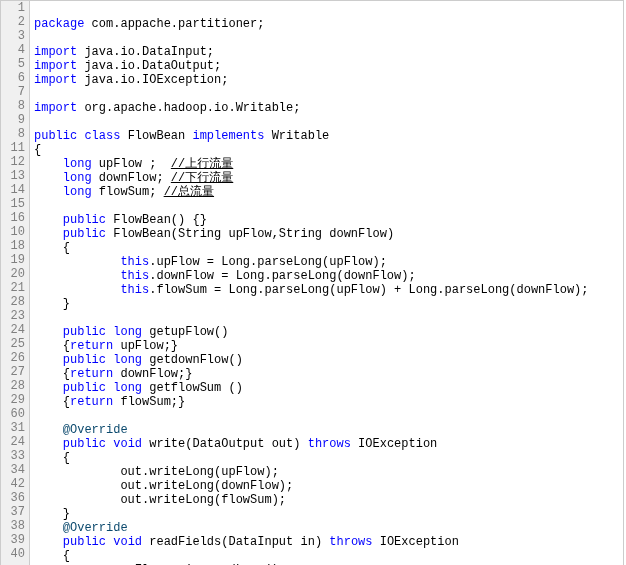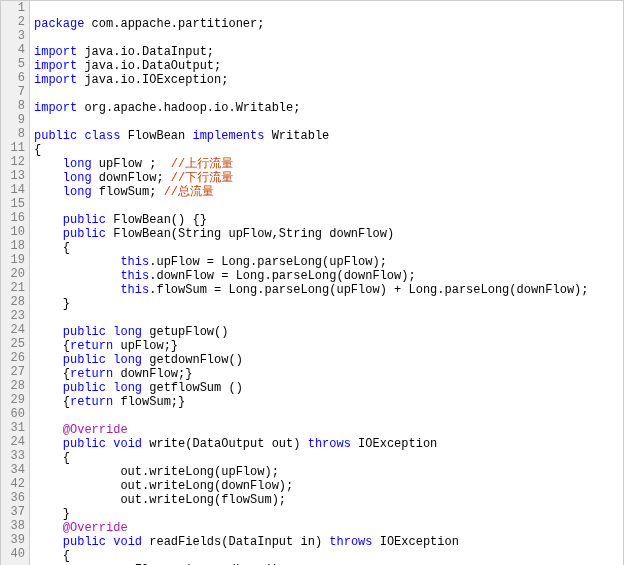--- a/index.html
+++ b/index.html
@@ -32,22 +32,22 @@
     padding: 16px 0 0 4px;
     white-space: pre;
     color: #000;
     flex: 1;
     overflow: hidden;
   }
   .code div {
     height: 14px;
   }
   .kw   { color: #0000ff; }
-  .cmt  { color: #c2410c; }
-  .ann  { color: #a21caf; }
+  .cmt  { color: #000000; text-decoration: underline; }
+  .ann  { color: #0c4a6e; }
 </style>
 </head>
 <body>
 
 <div class="container">
   <div class="gutter" id="gutter">
       <div>1</div>
       <div>2</div>
       <div>3</div>
       <div>4</div>

